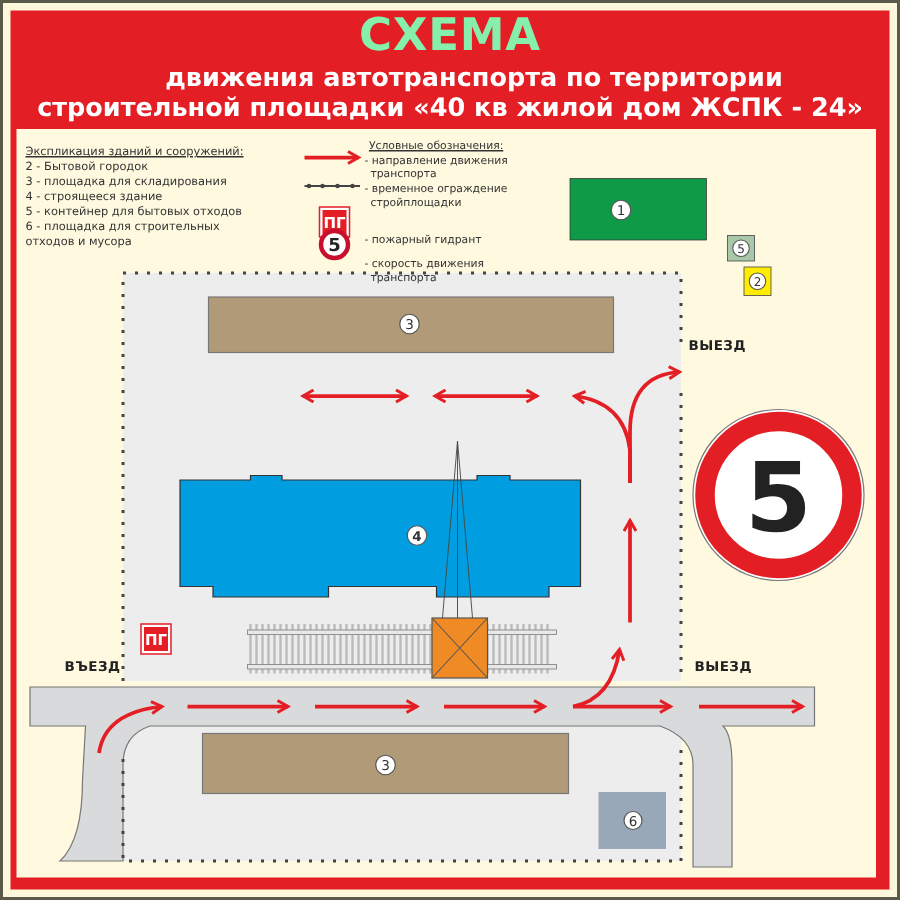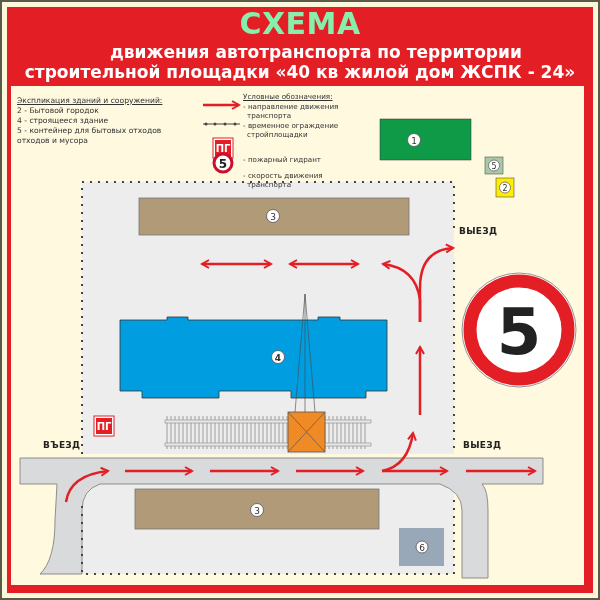--- a/index.html
+++ b/index.html
@@ -5,21 +5,21 @@
   html, body { margin: 0; padding: 0; }
   body { width: 600px; height: 600px; background: #5a5a4a; overflow: hidden; position: relative; font-family: "DejaVu Sans", sans-serif; }
   .poster { position: absolute; left: 2px; top: 2px; width: 596px; height: 596px; background: #fdf8dc; }
   .frame { position: absolute; left: 5px; top: 5px; width: 586px; height: 586px; background: #e31e24; }
   .inner { position: absolute; left: 11px; top: 86px; width: 573px; height: 499px; background: #fef9df; }
   .title { position: absolute; left: 0; top: 8px; width: 600px; text-align: center; color: #86efac; font-weight: bold; font-size: 30px; line-height: 32px; letter-spacing: 0.5px; }
   .subtitle { position: absolute; left: 0; width: 600px; text-align: center; color: #fff; font-weight: bold; font-size: 17px; line-height: 20px; }
   .sub1 { top: 42px; margin-left: 16px; }
   .sub2 { top: 62px; }
   .legend-block { position: absolute; font-size: 7.6px; line-height: 10px; color: #333; }
-  .legend-block .hdr { text-decoration: underline; }
+  .legend-block .hdr { text-decoration: underline; text-align: center; }
   svg { position: absolute; left: 0; top: 0; }
   .lbl { position: absolute; font-weight: bold; font-size: 9px; color: #222; letter-spacing: 0.3px; }
 </style>
 </head>
 <body>
 
 <div class="poster">
   <div class="frame"></div>
 </div>
 
@@ -135,22 +135,24 @@
     <circle cx="223" cy="163" r="9" fill="#fff" stroke="#c8102e" stroke-width="3"></circle>
     <text x="223" y="167.5" font-size="12" font-weight="bold" text-anchor="middle" fill="#222">5</text>
   </g>
 
   <path d="M72,177 L445,177" stroke="#444" stroke-width="2" stroke-dasharray="2,7" fill="none" opacity="0"></path>
 </svg>
 
 <div class="legend-block" style="left:17px; top:96px;">
   <div class="hdr">Экспликация зданий и сооружений:</div>
   <div>2 - Бытовой городок</div>
+  <div>3 - площадка для складирования</div>
   <div>4 - строящееся здание</div>
   <div>5 - контейнер для бытовых отходов</div>
+  <div>6 - площадка для строительных</div>
   <div>отходов и мусора</div>
 </div>
 
 <div class="legend-block" style="left:243px; top:92px; font-size:7.2px; line-height:9.6px;">
   <div class="hdr">Условные обозначения:</div>
   <div>- направление движения</div>
   <div style="padding-left:4px">транспорта</div>
   <div>- временное ограждение</div>
   <div style="padding-left:4px">стройплощадки</div>
   <div style="margin-top:15px">- пожарный гидрант</div>

